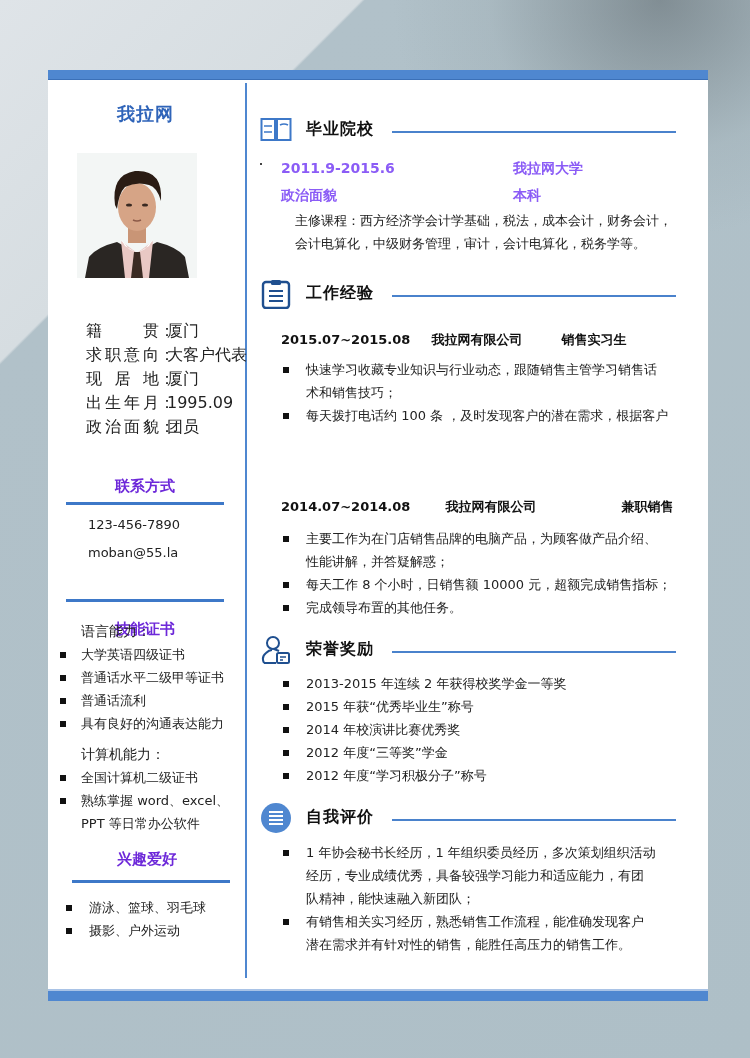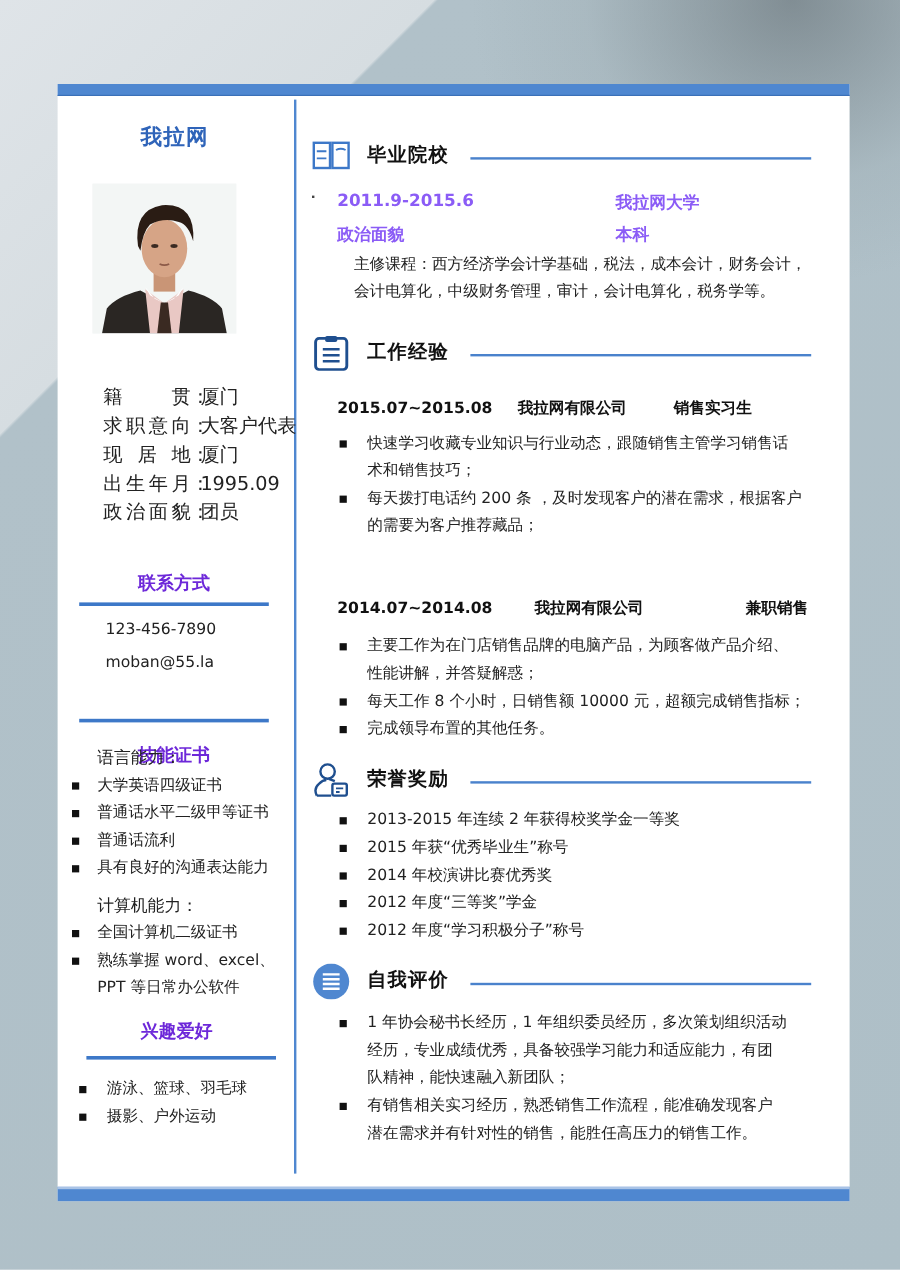--- a/index.html
+++ b/index.html
@@ -208,22 +208,21 @@
     <span>销售实习生</span>
   </div>
   <ul class="rlist" style="top:288px;">
     <li>
         <span class="sq"></span>
         <div>快速学习收藏专业知识与行业动态，跟随销售主管学习销售话</div>
         <div>术和销售技巧；</div>
       </li>
     <li>
         <span class="sq"></span>
-        <div>每天拨打电话约 200 条 ，及时发现客户的潜在需求，根据客户</div>
-        <div>的需要为客户推荐藏品；</div>
+        <div>每天拨打电话约 100 条 ，及时发现客户的潜在需求，根据客户</div>
       </li>
   </ul>
 
   <div class="job-head" style="top:428px;">
     <span>2014.07~2014.08</span>
     <span style="display:inline-block; width:26px;"></span>
     <span>我拉网有限公司</span>
     <span style="display:inline-block; width:76px;"></span>
     <span>兼职销售</span>
   </div>

